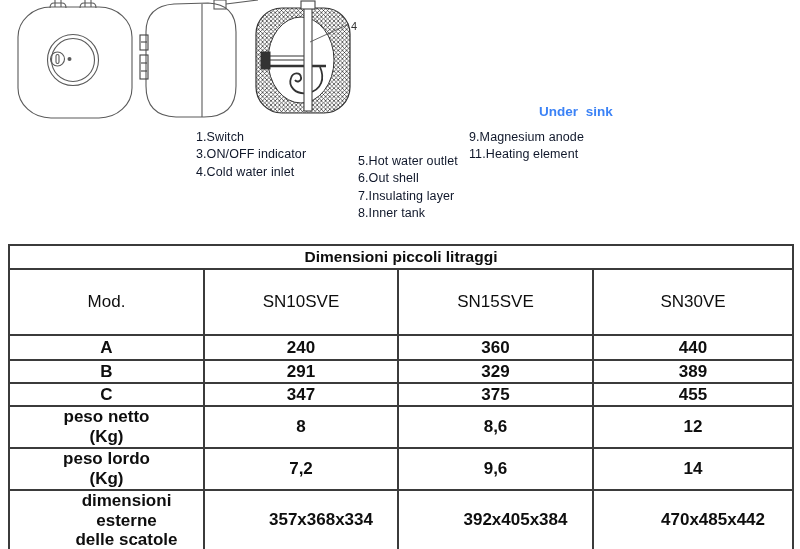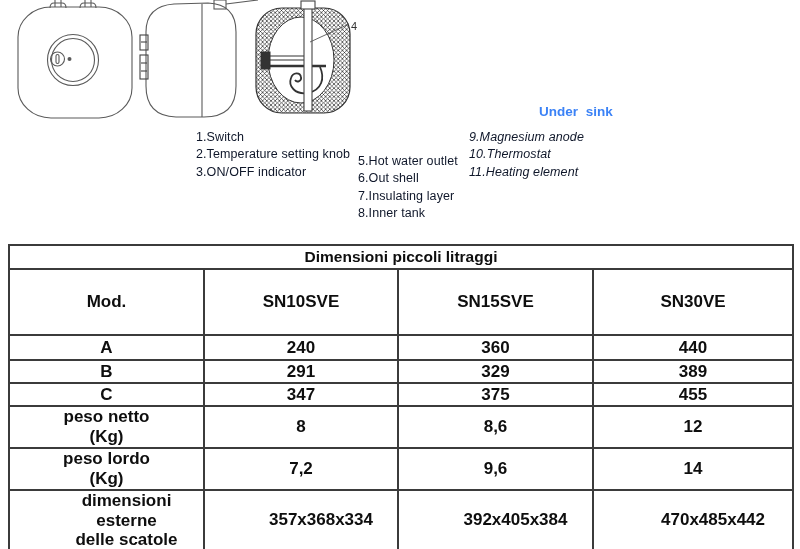--- a/index.html
+++ b/index.html
@@ -19,21 +19,21 @@
     position: absolute;
     top: 129px;
     font-size: 12.5px;
     line-height: 17.4px;
     color: #0f172a;
     letter-spacing: 0.1px;
     white-space: nowrap;
   }
   .parts-col-1 { left: 196px; }
   .parts-col-2 { left: 358px; margin-top: 24px; }
-  .parts-col-3 { left: 469px; font-style: italic; }
+  .parts-col-3 { left: 469px; }
 
   .under-sink {
     position: absolute;
     left: 539px; top: 104px;
     font-size: 13.5px;
     font-weight: 700;
     color: #3b82f6;
     word-spacing: 4px;
     white-space: nowrap;
   }
@@ -55,21 +55,21 @@
     overflow: hidden;
   }
   .t-title td {
     height: 22px;
     font-size: 15.5px;
     font-weight: 700;
   }
   .t-head td {
     height: 64px;
     font-size: 17px;
-    font-weight: 700;
+    font-weight: 400;
   }
   .t-row td { font-weight: 700; font-size: 17px; }
   .t-row .row-label { white-space: pre-line; line-height: 1.15; }
   .h23 td { height: 23px; }
   .h21 td { height: 21px; }
   .h40 td { height: 40px; }
   .h45 td { height: 45px; padding-left: 40px; }
 </style>
 </head>
 <body>
@@ -124,32 +124,31 @@
         <rect x="474" y="8" width="8" height="103"></rect>
         <rect x="471" y="1" width="14" height="8"></rect>
       </g>
       <line x1="480" y1="42" x2="519" y2="24" stroke="#555" stroke-width="0.9"></line>
       <text x="521" y="30" font-size="11" fill="#333" font-family="Liberation Sans, sans-serif">4</text>
     </g>
   </svg>
 
   <div class="parts-col parts-col-1">
     <div>1.Switch</div>
-    <div>2.Temperature setting knob</div>
     <div>3.ON/OFF indicator</div>
+    <div>4.Cold water inlet</div>
   </div>
   <div class="parts-col parts-col-2">
     <div>5.Hot water outlet</div>
     <div>6.Out shell</div>
     <div>7.Insulating layer</div>
     <div>8.Inner tank</div>
   </div>
   <div class="parts-col parts-col-3">
     <div>9.Magnesium anode</div>
-    <div>10.Thermostat</div>
     <div>11.Heating element</div>
   </div>
 
   <div class="under-sink">Under sink</div>
 
   <table class="spec-table">
     <colgroup>
       <col style="width:195px">
         <col style="width:194px">
         <col style="width:195px">

